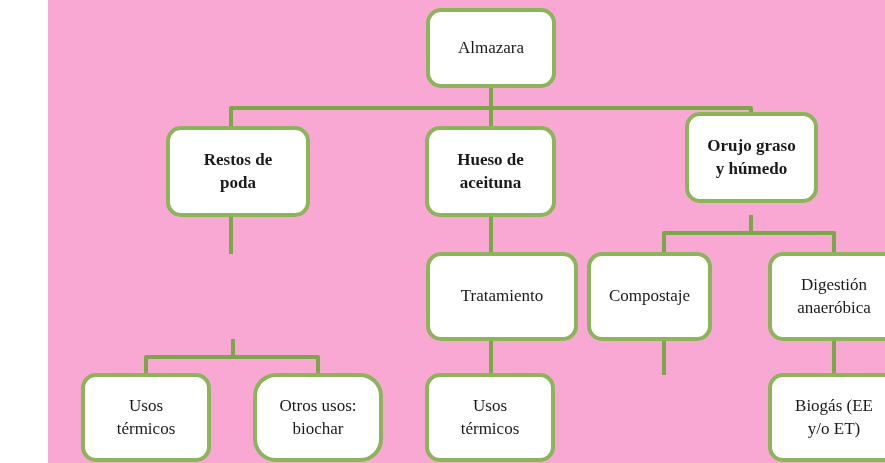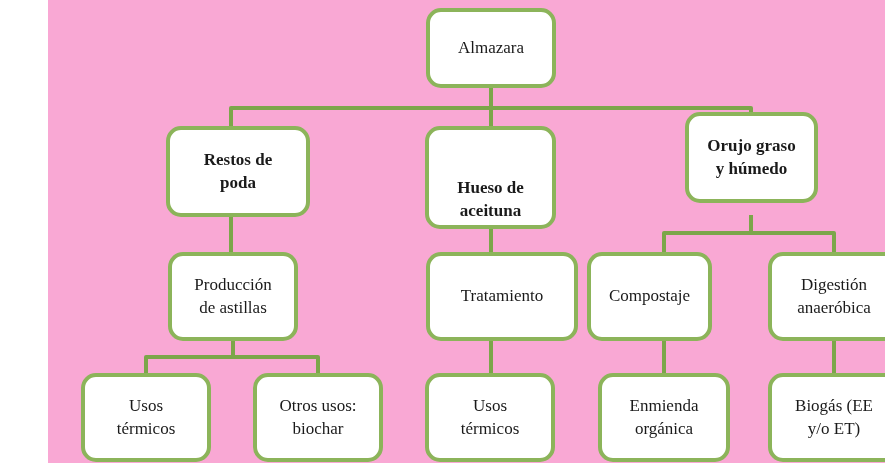--- a/index.html
+++ b/index.html
@@ -38,30 +38,30 @@
     line-height: 1.35;
     padding: 2px 14px;
   }
   .node.bold {
     font-weight: bold;
   }
   
   .n-almazara   { left: 378px; top: 8px;   width: 130px; height: 80px; }
   
   .n-restos     { left: 118px; top: 126px; width: 144px; height: 91px; }
-  .n-hueso      { left: 377px; top: 126px; width: 131px; height: 103px; align-items: flex-end; }
+  .n-hueso      { left: 377px; top: 126px; width: 131px; height: 91px; }
   .n-orujo      { left: 637px; top: 112px; width: 133px; height: 91px; }
   
   .n-produccion { left: 120px; top: 252px; width: 130px; height: 89px; }
   .n-tratamiento{ left: 378px; top: 252px; width: 152px; height: 89px; }
   .n-compostaje { left: 539px; top: 252px; width: 125px; height: 89px; }
   .n-digestion  { left: 720px; top: 252px; width: 132px; height: 89px; }
   
   .n-usos1      { left: 33px;  top: 373px; width: 130px; height: 89px; }
-  .n-otros      { left: 205px; top: 373px; width: 130px; height: 89px; }
+  .n-otros      { left: 205px; top: 373px; width: 130px; height: 89px; border-radius: 23px; }
   .n-usos2      { left: 377px; top: 373px; width: 130px; height: 89px; }
   .n-enmienda   { left: 550px; top: 373px; width: 132px; height: 89px; }
   .n-biogas     { left: 720px; top: 373px; width: 132px; height: 89px; }
 </style>
 </head>
 <body>
 
 <div class="canvas">
 
   <svg class="connectors" viewBox="0 0 885 463" xmlns="http://www.w3.org/2000/svg" fill="none" stroke="#7CA64A" stroke-width="4" stroke-linejoin="round" stroke-linecap="butt">
@@ -99,42 +99,36 @@
   <div class="node bold n-restos">
     <span>Restos de poda</span>
   </div>
   <div class="node bold n-hueso">
     <span>Hueso de aceituna</span>
   </div>
   <div class="node bold n-orujo">
     <span>Orujo graso y húmedo</span>
   </div>
 
-  <div class="node n-produccion">
-    <span>Producción de astillas</span>
-  </div>
   <div class="node n-tratamiento">
     <span>Tratamiento</span>
   </div>
   <div class="node n-compostaje">
     <span>Compostaje</span>
   </div>
   <div class="node n-digestion">
     <span>Digestión anaeróbica</span>
   </div>
 
   <div class="node n-usos1">
     <span>Usos térmicos</span>
   </div>
   <div class="node n-otros">
     <span>Otros usos: biochar</span>
   </div>
   <div class="node n-usos2">
     <span>Usos térmicos</span>
   </div>
-  <div class="node n-enmienda">
-    <span>Enmienda orgánica</span>
-  </div>
   <div class="node n-biogas">
     <span>Biogás (EE y/o ET)</span>
   </div>
 
 </div>
 
 </body></html>

